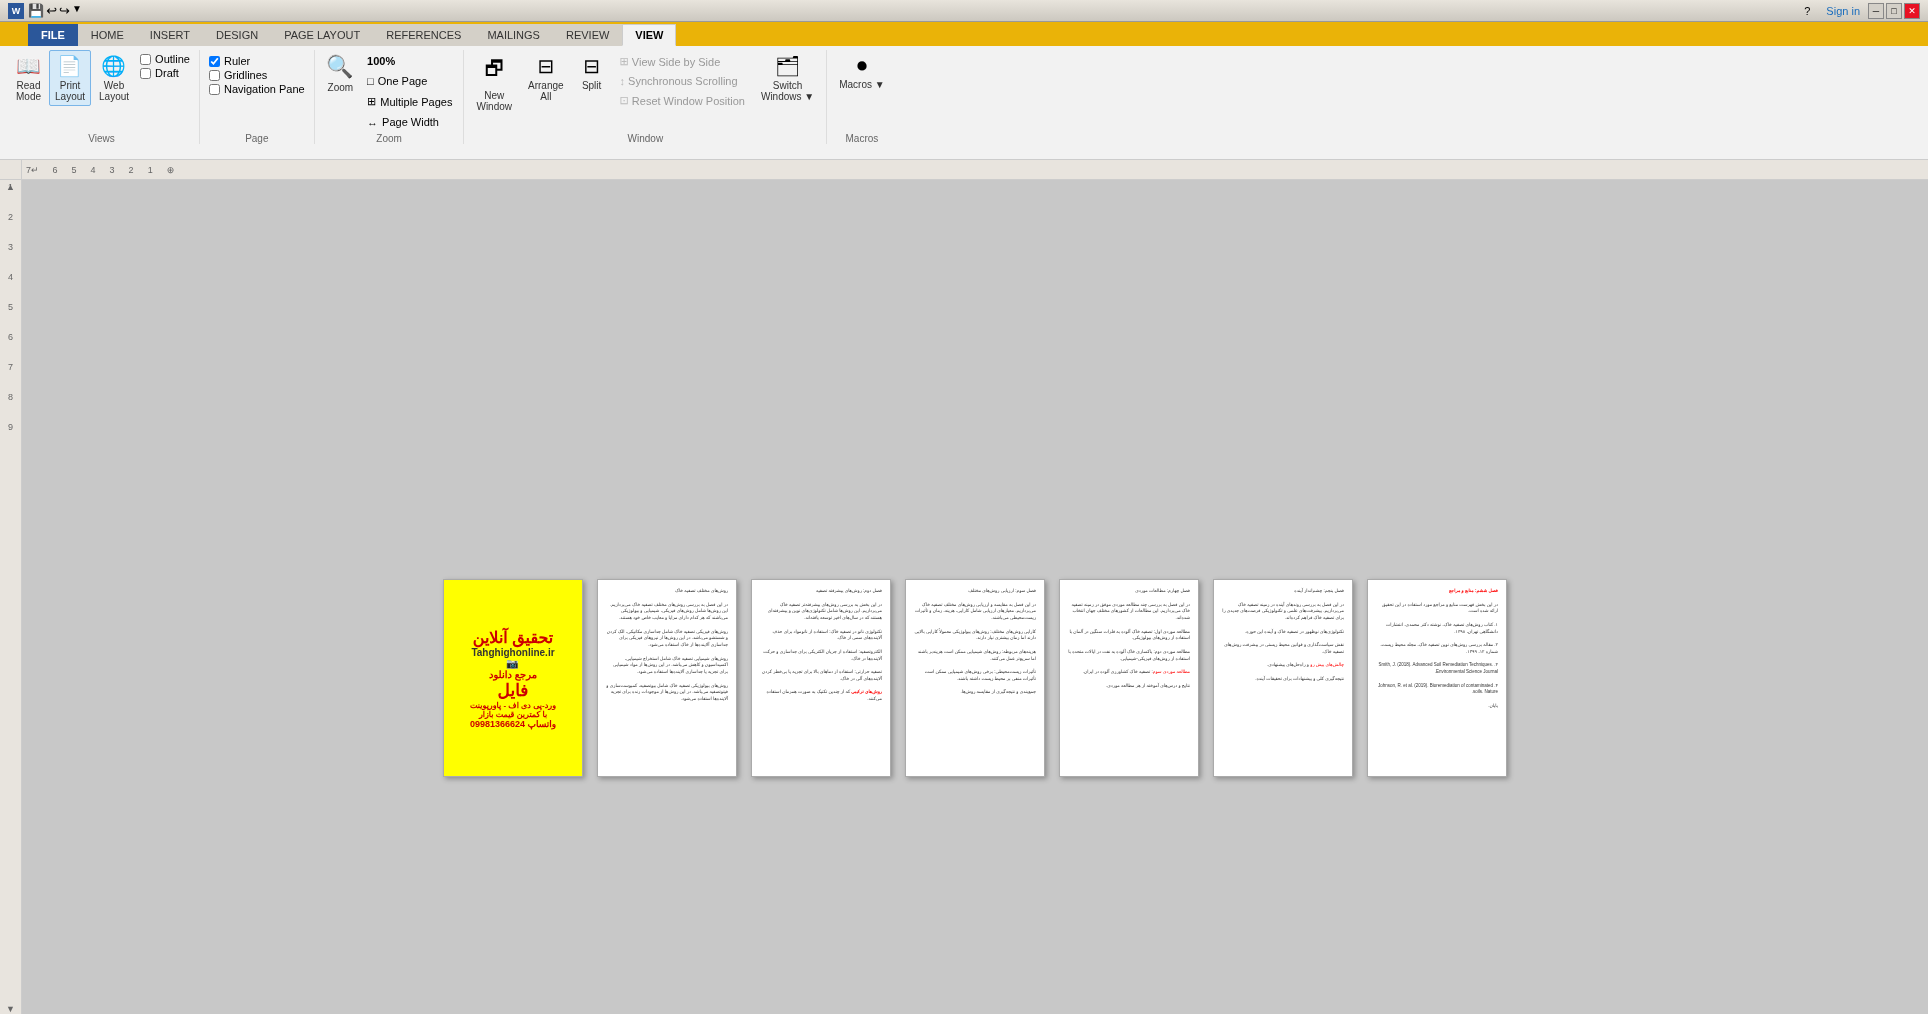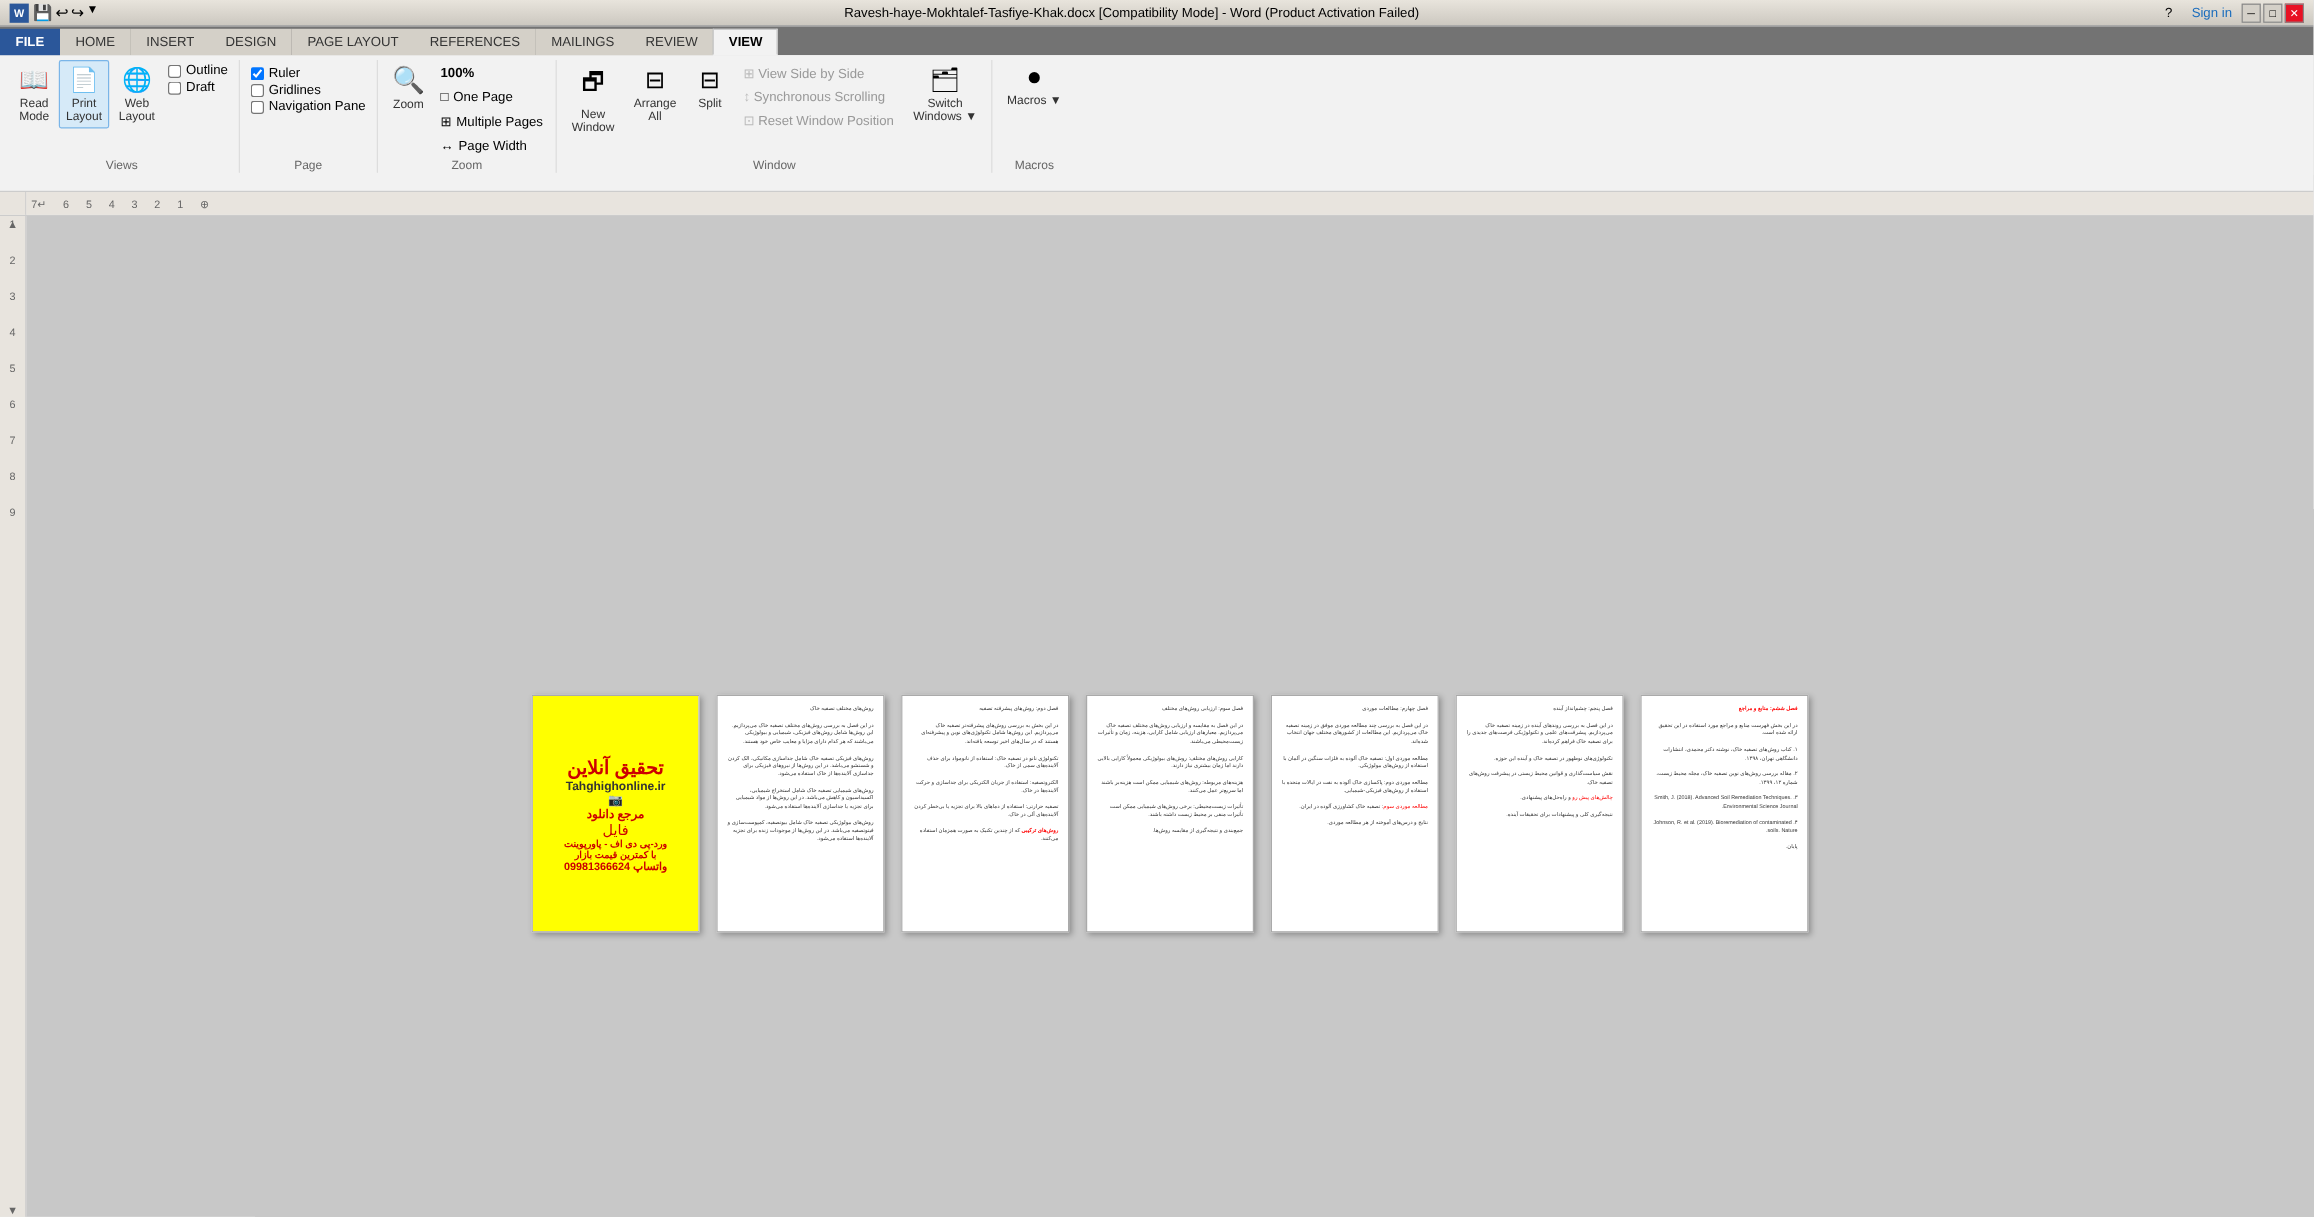--- a/index.html
+++ b/index.html
@@ -17,21 +17,21 @@
       border-bottom: 1px solid #999;
     }
     .titlebar-title { font-size: 11px; color: #000; flex: 1; text-align: center; }
     .titlebar-controls { display: flex; gap: 2px; }
     .titlebar-btn { width: 16px; height: 16px; background: #d4d0c8; border: 1px solid #888; font-size: 9px; display: flex; align-items: center; justify-content: center; cursor: pointer; }
     .titlebar-help { font-size: 11px; margin-right: 8px; }
     .titlebar-signin { font-size: 11px; color: #1a6dbd; }
 
     
     .ribbon { background: #f2f2f2; border-bottom: 1px solid #ccc; }
-    .ribbon-tabs { display: flex; background: #737373; padding-top: 2px; }
+    .ribbon-tabs { display: flex; background: #eab308; padding-top: 2px; padding-left: 28px; }
     .ribbon-tab {
       padding: 4px 12px;
       font-size: 11px;
       cursor: pointer;
       background: #d4d0c8;
       border: 1px solid transparent;
       border-bottom: none;
       color: #333;
     }
     .ribbon-tab.active {
@@ -235,21 +235,20 @@
 
     <div style="width:16px;height:16px;background:#2b579a;color:white;font-size:9px;display:flex;align-items:center;justify-content:center;font-weight:bold;">W</div>
 
     <div style="display:flex;gap:2px;">
       <span style="font-size:13px;cursor:pointer;">💾</span>
       <span style="font-size:13px;cursor:pointer;">↩</span>
       <span style="font-size:13px;cursor:pointer;">↪</span>
       <span style="font-size:10px;cursor:pointer;">▼</span>
     </div>
   </div>
-  <div class="titlebar-title">Ravesh-haye-Mokhtalef-Tasfiye-Khak.docx [Compatibility Mode] - Word (Product Activation Failed)</div>
   <div style="display:flex;align-items:center;gap:8px;">
     <span class="titlebar-help">?</span>
     <span class="titlebar-signin">Sign in</span>
     <div class="titlebar-controls">
       <div class="titlebar-btn">─</div>
       <div class="titlebar-btn">□</div>
       <div class="titlebar-btn" style="background:#e81123;color:white;">✕</div>
     </div>
   </div>
 </div>
@@ -446,21 +445,21 @@
   </div>
 
   <div class="main-content">
     <div class="pages-container">
 
       <div class="page-thumb" style="width:140px;height:198px;">
         <div class="page-thumb-ad">
           <div style="font-size:16px;color:#cc0000;font-weight:bold;direction:rtl;">تحقیق آنلاین</div>
           <div style="font-size:10px;color:#333;direction:ltr;">Tahghighonline.ir 📷</div>
           <div style="font-size:10px;color:#cc0000;font-weight:bold;">مرجع دانلود</div>
-          <div style="font-size:12px;color:#cc0000;font-weight:normal;">فایل</div>
+          <div style="font-size:17px;color:#cc0000;font-weight:bold;">فایل</div>
           <div style="font-size:8px;color:#cc0000;">ورد-پی دی اف - پاورپوینت</div>
           <div style="font-size:8px;color:#cc0000;">با کمترین قیمت بازار</div>
           <div style="font-size:9px;color:#cc0000;direction:ltr;">09981366624 واتساپ</div>
         </div>
       </div>
 
       <div class="page-thumb" style="width:140px;height:198px;">
         <div class="page-thumb-inner">
           <div style="font-size:4.5px;line-height:1.5;direction:rtl;text-align:right;color:#333;">
             روش‌های مختلف تصفیه خاک<br><br>

